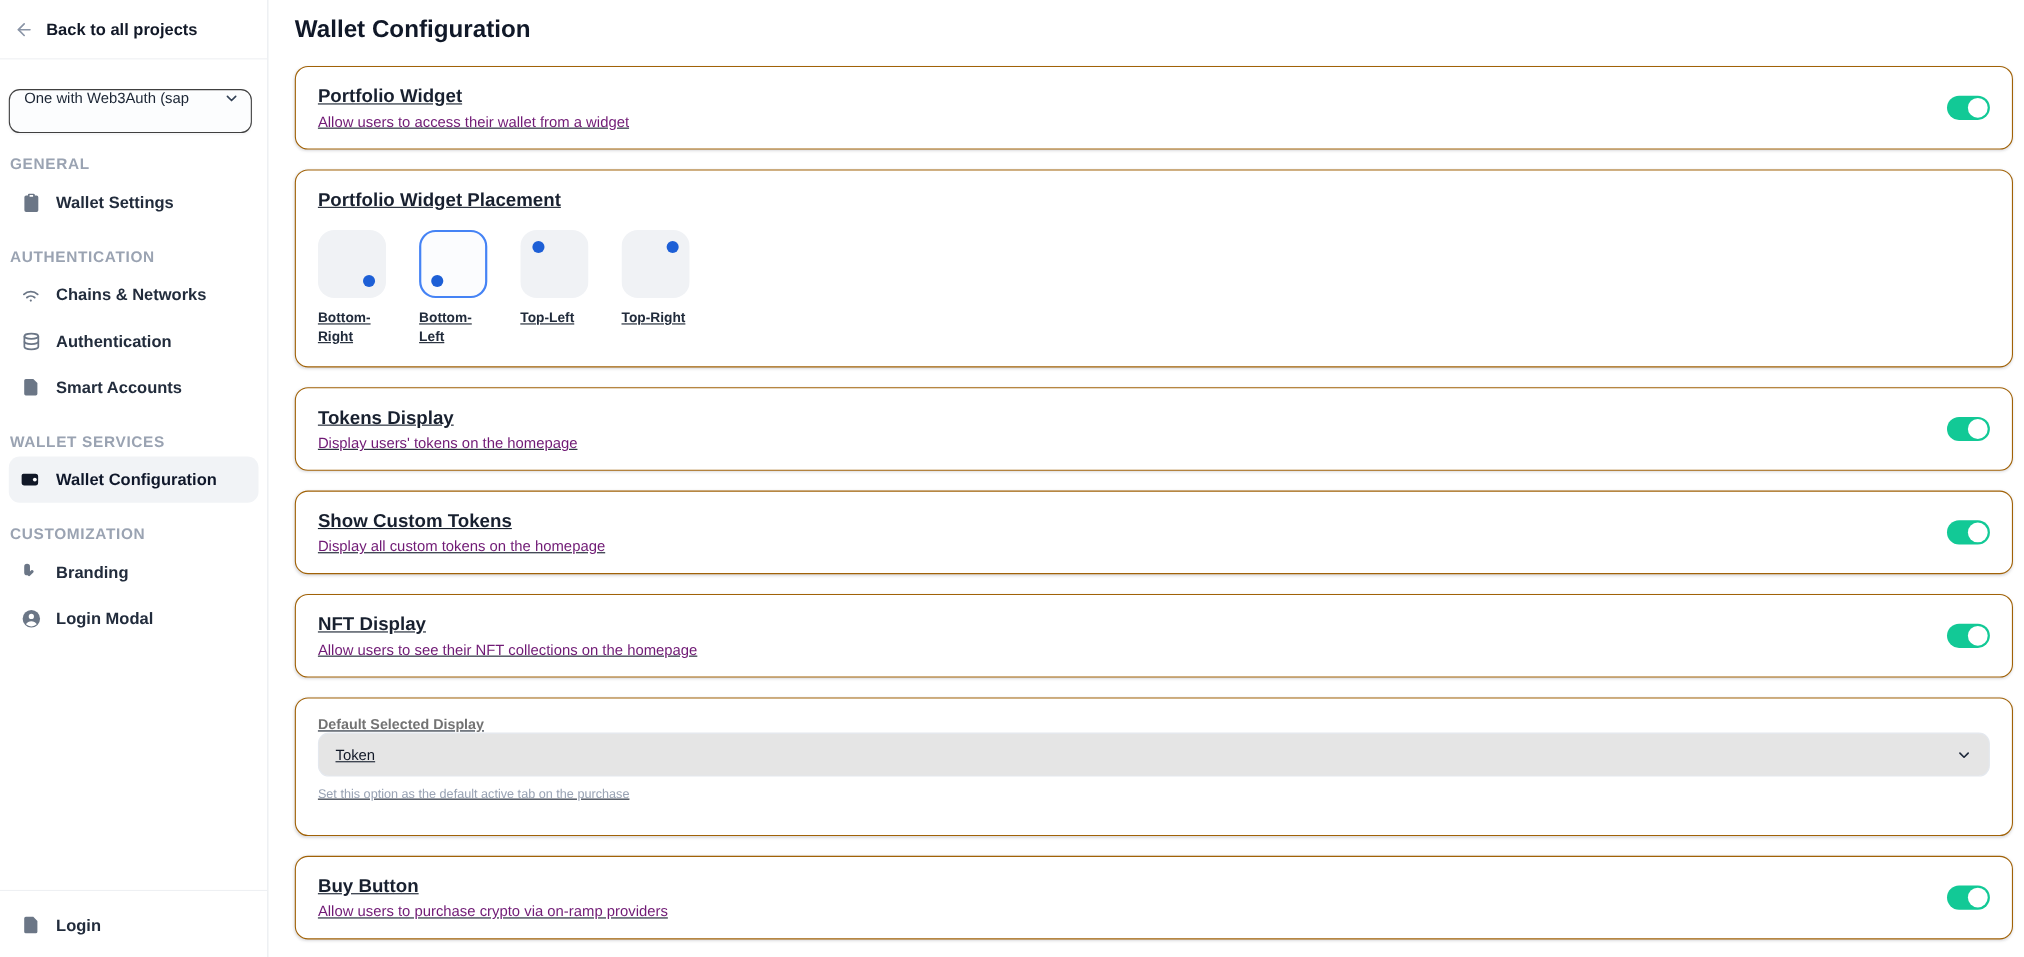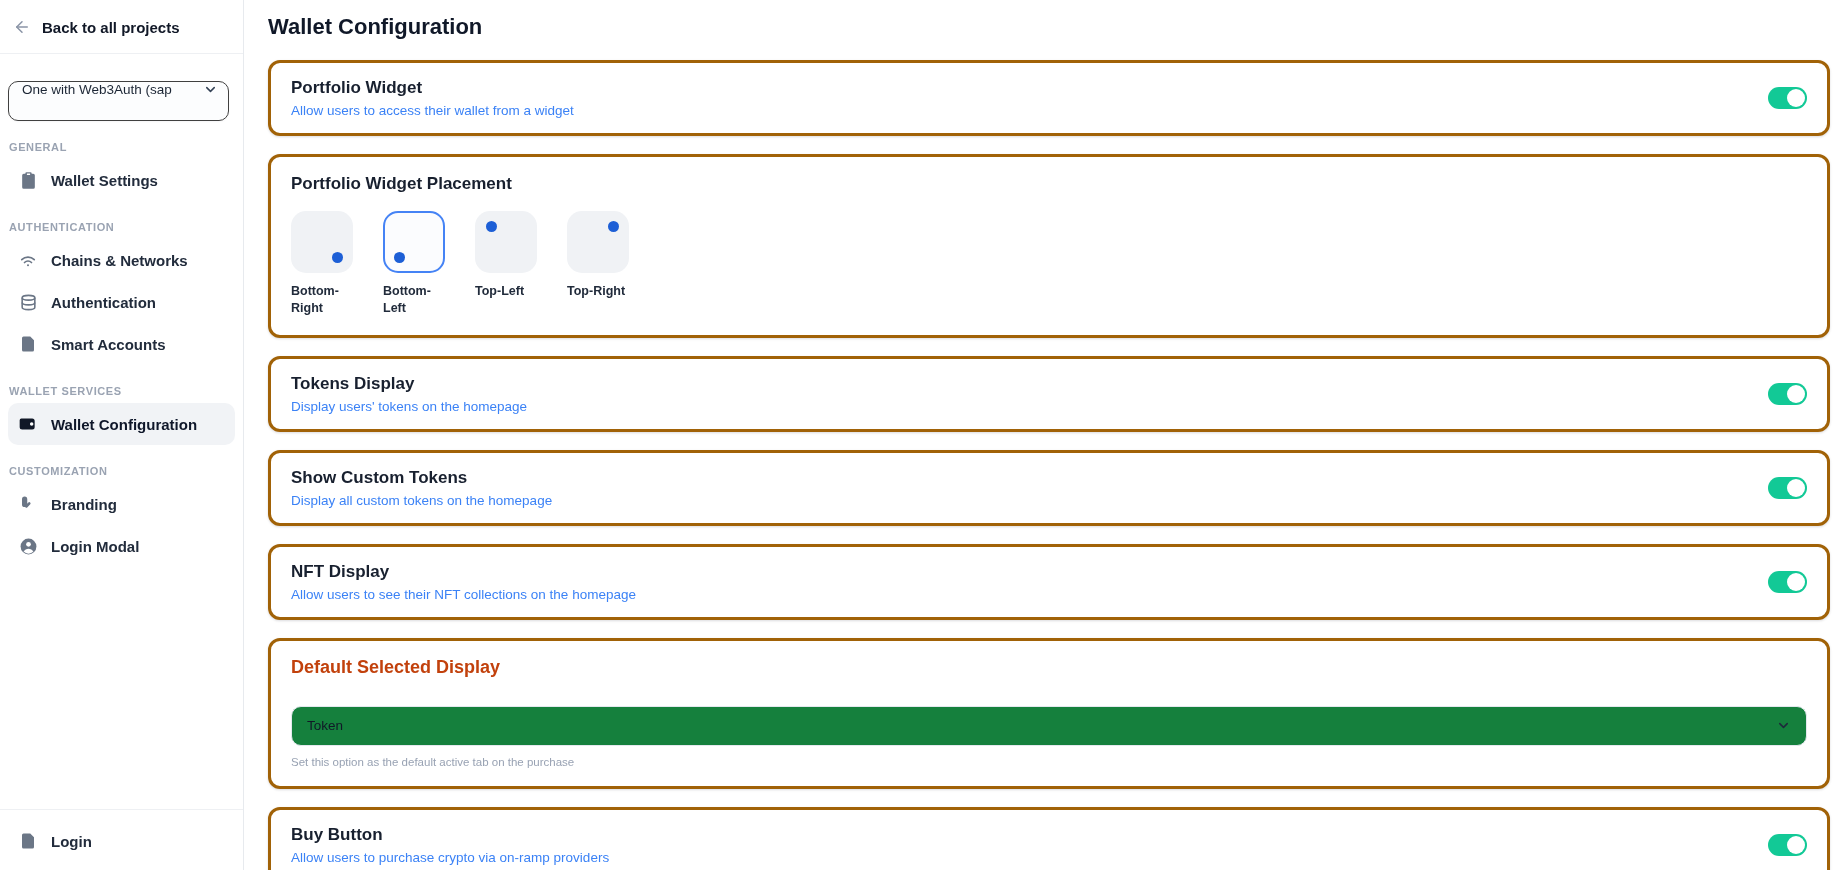--- a/index.html
+++ b/index.html
@@ -15,45 +15,45 @@
   .back-label { font-size:15px; font-weight:700; color:#111827; }
 
   .project-select { margin:27px 14px 0 8px; height:40px; border:1px solid #404040;
     border-radius:10px; background:#fcfdfe; display:flex; align-items:flex-start;
     padding:0 10px 0 13px; cursor:pointer; box-shadow:0 1px 2px rgba(16,24,40,.04); }
   .project-select .psel-text { font-size:13.5px; color:#1b2534; white-space:nowrap;
     overflow:hidden; flex:1; }
   .project-select .chev { color:#334155; display:flex; flex:none; }
 
   .nav { padding:0 8px; }
-  .section-label { font-size:11px; font-weight:700; letter-spacing:.6px; color:#9aa3b2;
+  .section-label { font-size:14px; font-weight:700; letter-spacing:.6px; color:#9aa3b2;
     margin:20px 0 6px 1px; }
   .nav-item { display:flex; align-items:center; gap:13px; padding:11px 10px;
     border-radius:10px; cursor:pointer; }
   .nav-item .icon { width:20px; height:20px; color:#6b7686; display:flex;
     align-items:center; justify-content:center; flex:none; }
   .nav-item .nav-label { font-size:15px; font-weight:600; color:#222c3c; }
   .nav-item.active { background:#f1f3f6; }
   .nav-item.active .icon { color:#111827; }
   .nav-item.active .nav-label { color:#0f172a; font-weight:700; }
 
   .sidebar-footer { margin-top:auto; border-top:1px solid #eef0f3; padding:12px 8px 10px; }
   .sidebar-footer .nav-item { padding:9px 10px; }
 
   
   .main { margin-left:244px; padding:14px 10px 0 24px; }
   .page-title { font-size:22px; font-weight:700; color:#101828; margin-bottom:20px; }
 
-  .card { background:#fff; border:3px solid #a16207; border-radius:12px;
+  .card { background:#fff; border:1px solid #a16207; border-radius:12px;
     box-shadow:0 1px 3px rgba(16,24,40,.10), 0 1px 2px rgba(16,24,40,.05);
-    margin-bottom:18px; }
+    margin-bottom:18px;text-decoration:underline; }
   .toggle-card { display:flex; align-items:center; justify-content:space-between;
     padding:15px 20px; min-height:76px; }
   .card-title { font-size:17px; font-weight:700; color:#18202f; margin-bottom:5px; }
-  .card-sub { font-size:13.5px; color:#3b82f6; }
+  .card-sub { font-size:13.5px; color:#701a75; }
 
   .toggle { width:39px; height:22px; border-radius:12px; background:#12c996;
     position:relative; cursor:pointer; flex:none; }
   .toggle::after { content:""; position:absolute; top:2px; right:2px; width:18px;
     height:18px; border-radius:50%; background:#fff; }
 
   
   .placement-card { padding:17px 20px 18px; min-height:180px; }
   .placement-title { font-size:17px; font-weight:700; color:#18202f; margin-bottom:17px; }
   .tiles { display:flex; gap:26px; }
@@ -64,23 +64,23 @@
   .dot { position:absolute; width:11px; height:11px; border-radius:50%; background:#1d5fd6; }
   .dot.br { right:8px; bottom:8px; }
   .dot.bl { left:9px; bottom:8px; }
   .dot.tl { left:9px; top:8px; }
   .dot.tr { right:8px; top:8px; }
   .tile-label { margin-top:10px; font-size:12.5px; font-weight:600; color:#212b3b;
     line-height:1.35; width:64px; }
 
   
   .select-card { padding:16px 20px 18px; min-height:126px; }
-  .field-label { font-size:18px; font-weight:600; color:#c2410c; margin-bottom:28px; }
+  .field-label { font-size:13px; font-weight:600; color:#737373; margin-bottom:0; }
   .select { height:40px; display:flex; align-items:center; justify-content:space-between;
-    padding:0 15px 0 15px; background:#15803d; border:1px solid #e4e8ee; border-radius:10px;
+    padding:0 15px 0 15px; background:#e5e5e5; border:1px solid #e4e8ee; border-radius:10px;
     cursor:pointer; }
   .select .sel-value { font-size:13.5px; color:#111827; }
   .select .chev { color:#1e293b; display:flex; }
   .helper { margin-top:10px; font-size:11.5px; color:#98a2b3; }
 
   svg { display:block; }
 </style>
 </head>
 <body>
 

